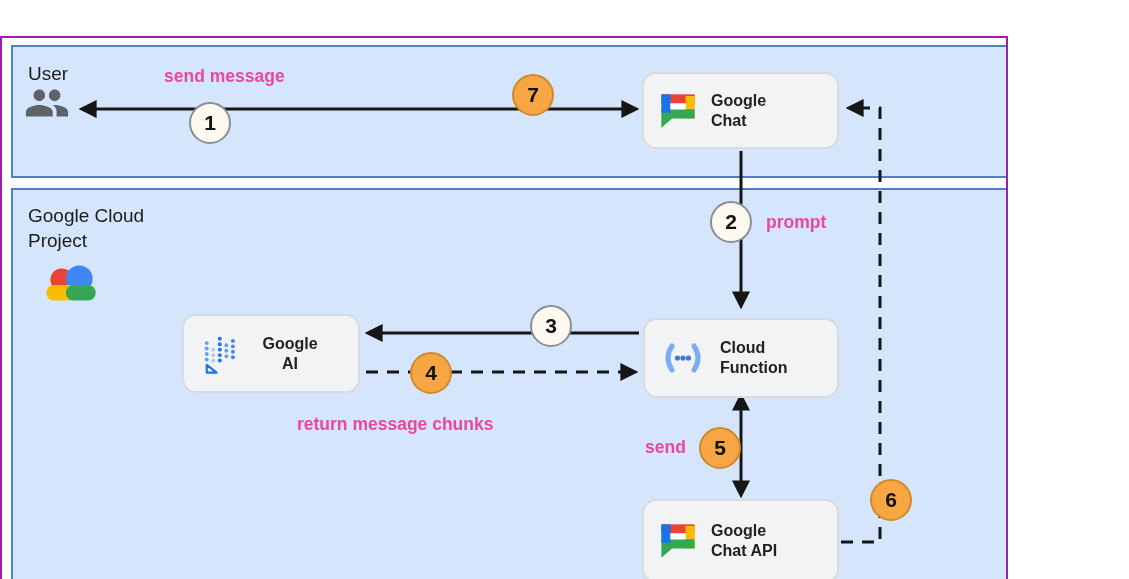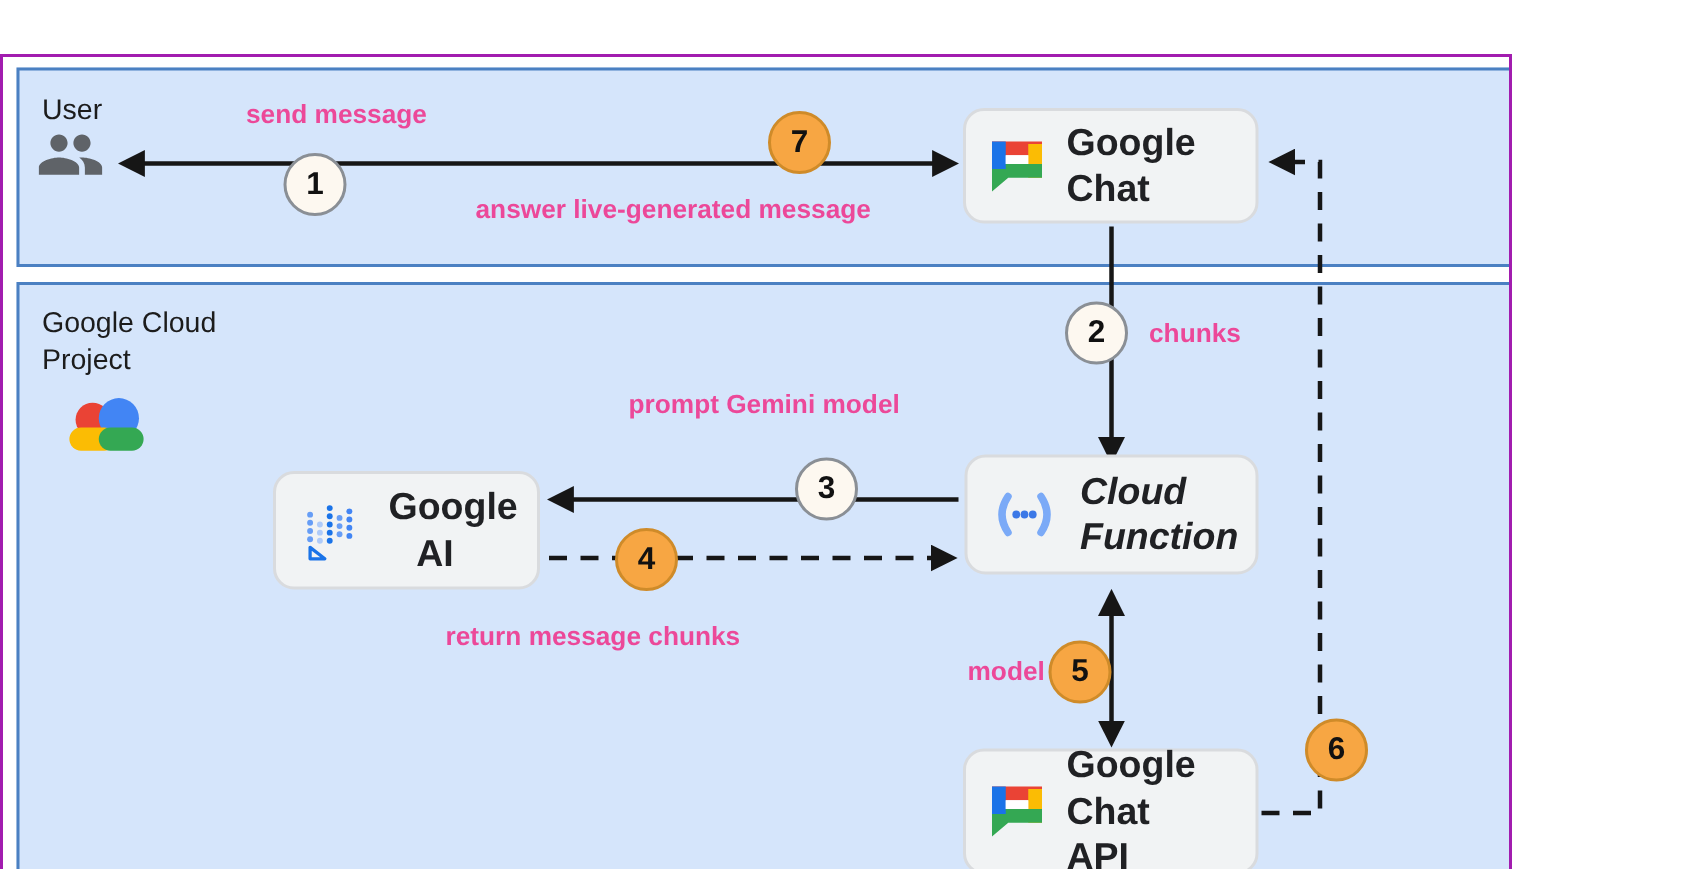--- a/index.html
+++ b/index.html
@@ -16,21 +16,21 @@
   .zone-gcp  { left: 9px; top: 150px; width: 1108px; height: 419px; }
   .zone-label {
     position: absolute; font-size: 19px; color: #1c1c1c; line-height: 1.3;
   }
   .node {
     position: absolute; background: #f1f3f4; border: 2px solid #d9dbde;
     border-radius: 14px; display: flex; align-items: center; gap: 13px;
     padding: 0 8px 0 14px; box-sizing: border-box;
   }
   .node-label {
-    font-weight: bold; font-size: 25px; color: #202124; line-height: 1.22;
+    font-weight: bold; font-size: 16px; color: #202124; line-height: 1.22;
   }
   .node-label.center { text-align: center; }
   .node-icon { display: inline-flex; flex: 0 0 auto; }
   .free-icon { position: absolute; }
   .wires { position: absolute; left: 0; top: 0; pointer-events: none; }
   .wire { stroke: #161616; stroke-width: 3; fill: none; }
   .wire.dashed { stroke-dasharray: 12 9; }
   .edge-label {
     position: absolute; font-weight: bold; font-size: 17.5px; color: #ec4899;
     white-space: nowrap;
@@ -120,21 +120,21 @@
             <circle cx="32" cy="15" r="1.8" fill="#4285f4"></circle>
             <circle cx="32" cy="20" r="1.8" fill="#4285f4"></circle>
             <circle cx="32" cy="25" r="1.8" fill="#4285f4"></circle>
         </g>
         <path d="M8 32 L17 39 L8 39 Z" fill="none" stroke="#1a73e8" stroke-width="2" stroke-linejoin="round"></path>
       </svg>
     </span>
     <span class="node-label center" style="width:62px;">Google AI</span>
   </div>
 
-  <div class="node" style="left:641px; top:265px; width:196px; height:80px;font-style:italic;">
+  <div class="node" style="left:641px; top:280px; width:196px; height:80px;">
     <span class="node-icon">
       <svg width="48" height="36" viewBox="0 0 48 34">
         <path d="M13 5 Q5 17 13 29" stroke="#7baaf7" stroke-width="5" fill="none" stroke-linecap="round"></path>
         <path d="M35 5 Q43 17 35 29" stroke="#7baaf7" stroke-width="5" fill="none" stroke-linecap="round"></path>
         <circle cx="18.5" cy="17" r="2.6" fill="#3b78e7"></circle>
         <circle cx="24" cy="17" r="2.6" fill="#3b78e7"></circle>
         <circle cx="29.5" cy="17" r="2.6" fill="#3b78e7"></circle>
       </svg>
     </span>
     <span class="node-label" style="width:88px;">Cloud Function</span>
@@ -147,25 +147,23 @@
         <rect x="33" y="6" width="11" height="27" fill="#fbbc04"></rect>
         <path d="M4 22 H44 V33 H17 L4 44 Z" fill="#34a853"></path>
         <rect x="4" y="4" width="11" height="22" fill="#1a73e8"></rect>
         <rect x="15" y="15" width="18" height="7" fill="#ffffff"></rect>
       </svg>
     </span>
     <span class="node-label" style="width:88px;">Google Chat API</span>
   </div>
 
   <div class="edge-label" style="left:162px; top:28px;">send message</div>
-  <div class="edge-label" style="left:315px; top:91px;">answer live-generated message</div>
-  <div class="edge-label" style="left:764px; top:174px;">chunks</div>
-  <div class="edge-label" style="left:417px; top:221px;">prompt Gemini model</div>
+  <div class="edge-label" style="left:764px; top:174px;">prompt</div>
   <div class="edge-label" style="left:295px; top:376px;">return message chunks</div>
-  <div class="edge-label" style="left:643px; top:399px;">model</div>
+  <div class="edge-label" style="left:643px; top:399px;">send</div>
 
   <div class="badge white" style="left:187px; top:64px;">1</div>
   <div class="badge white" style="left:708px; top:163px;">2</div>
   <div class="badge white" style="left:528px; top:267px;">3</div>
   <div class="badge orange" style="left:408px; top:314px;">4</div>
   <div class="badge orange" style="left:697px; top:389px;">5</div>
   <div class="badge orange" style="left:868px; top:441px;">6</div>
   <div class="badge orange" style="left:510px; top:36px;">7</div>
 
 </div>

